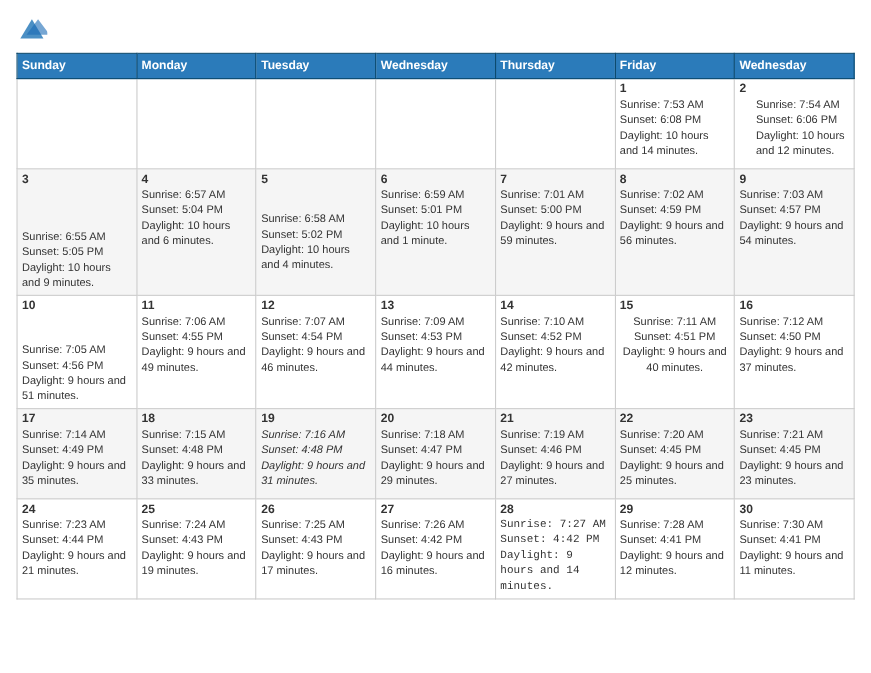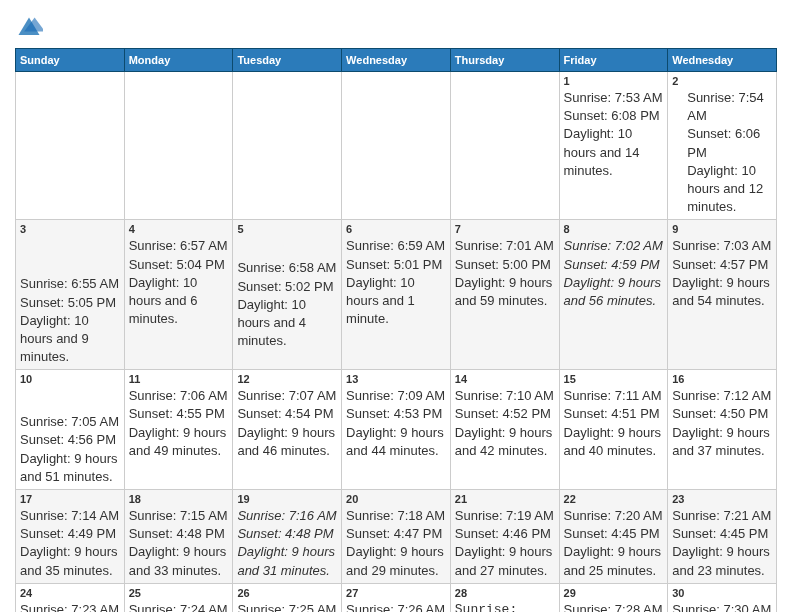--- a/index.html
+++ b/index.html
@@ -78,21 +78,21 @@
     tbody tr:nth-child(even) td {
       background: #f5f5f5;
     }
     .day-number {
       font-weight: bold;
       font-size: 11px;
       display: block;
       margin-bottom: 2px;
     }
     .day-info {
-      font-size: 13px;
+      font-size: 10px;
       line-height: 1.4;
       color: #333;
     }
     .empty-cell {
       background: #fff !important;
     }
   </style>
 </head>
 <body>
 
@@ -173,21 +173,21 @@
 Daylight: 10 hours and 1 minute.</div>
           </td>
           <td>
             <span class="day-number">7</span>
             <div class="day-info" style="white-space: pre-line;">Sunrise: 7:01 AM
 Sunset: 5:00 PM
 Daylight: 9 hours and 59 minutes.</div>
           </td>
           <td>
             <span class="day-number">8</span>
-            <div class="day-info" style="white-space: pre-line; font-style: italic;">Sunrise: 7:02 AM
+            <div class="day-info" style="white-space: pre-line;">Sunrise: 7:02 AM
 Sunset: 4:59 PM
 Daylight: 9 hours and 56 minutes.</div>
           </td>
           <td>
             <span class="day-number">9</span>
             <div class="day-info" style="white-space: pre-line;">Sunrise: 7:03 AM
 Sunset: 4:57 PM
 Daylight: 9 hours and 54 minutes.</div>
           </td>
         </tr>
@@ -217,21 +217,21 @@
 Daylight: 9 hours and 44 minutes.</div>
           </td>
           <td>
             <span class="day-number">14</span>
             <div class="day-info" style="white-space: pre-line;">Sunrise: 7:10 AM
 Sunset: 4:52 PM
 Daylight: 9 hours and 42 minutes.</div>
           </td>
           <td>
             <span class="day-number">15</span>
-            <div class="day-info" style="white-space: pre-line;">Sunrise: 7:11 AM
+            <div class="day-info" style="white-space: pre-line; text-align: center;">Sunrise: 7:11 AM
 Sunset: 4:51 PM
 Daylight: 9 hours and 40 minutes.</div>
           </td>
           <td>
             <span class="day-number">16</span>
             <div class="day-info" style="white-space: pre-line;">Sunrise: 7:12 AM
 Sunset: 4:50 PM
 Daylight: 9 hours and 37 minutes.</div>
           </td>
         </tr>

